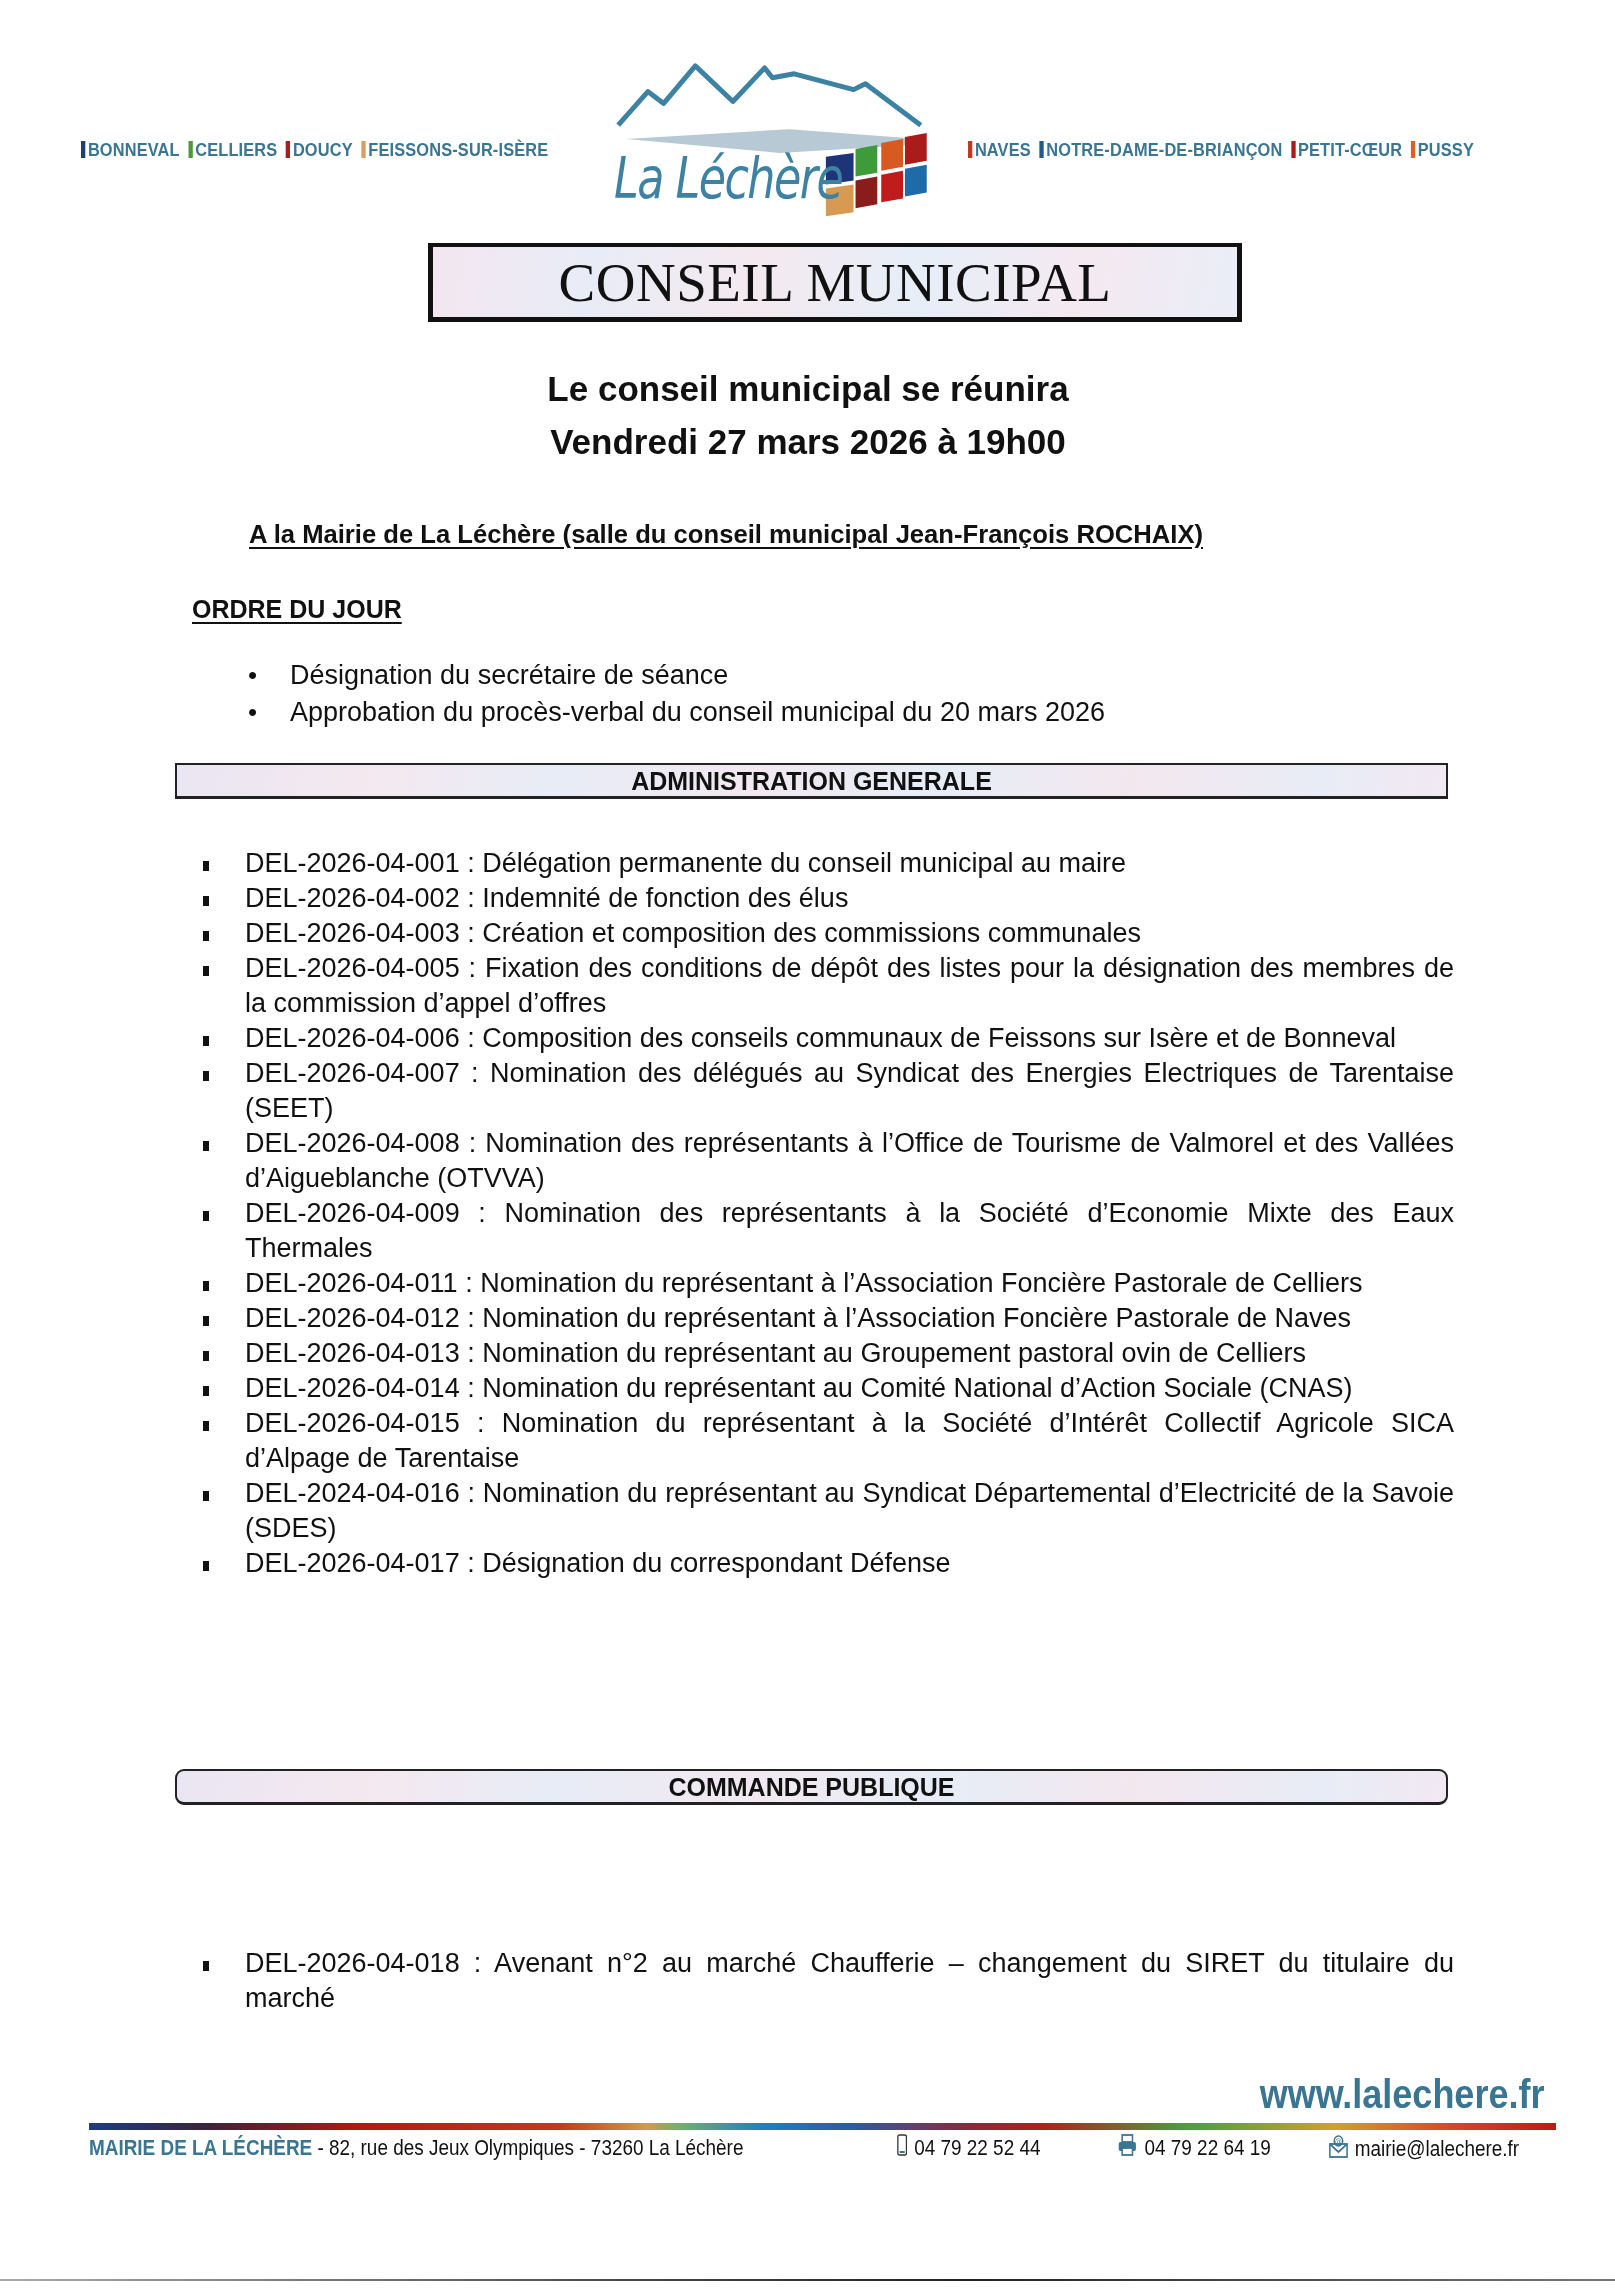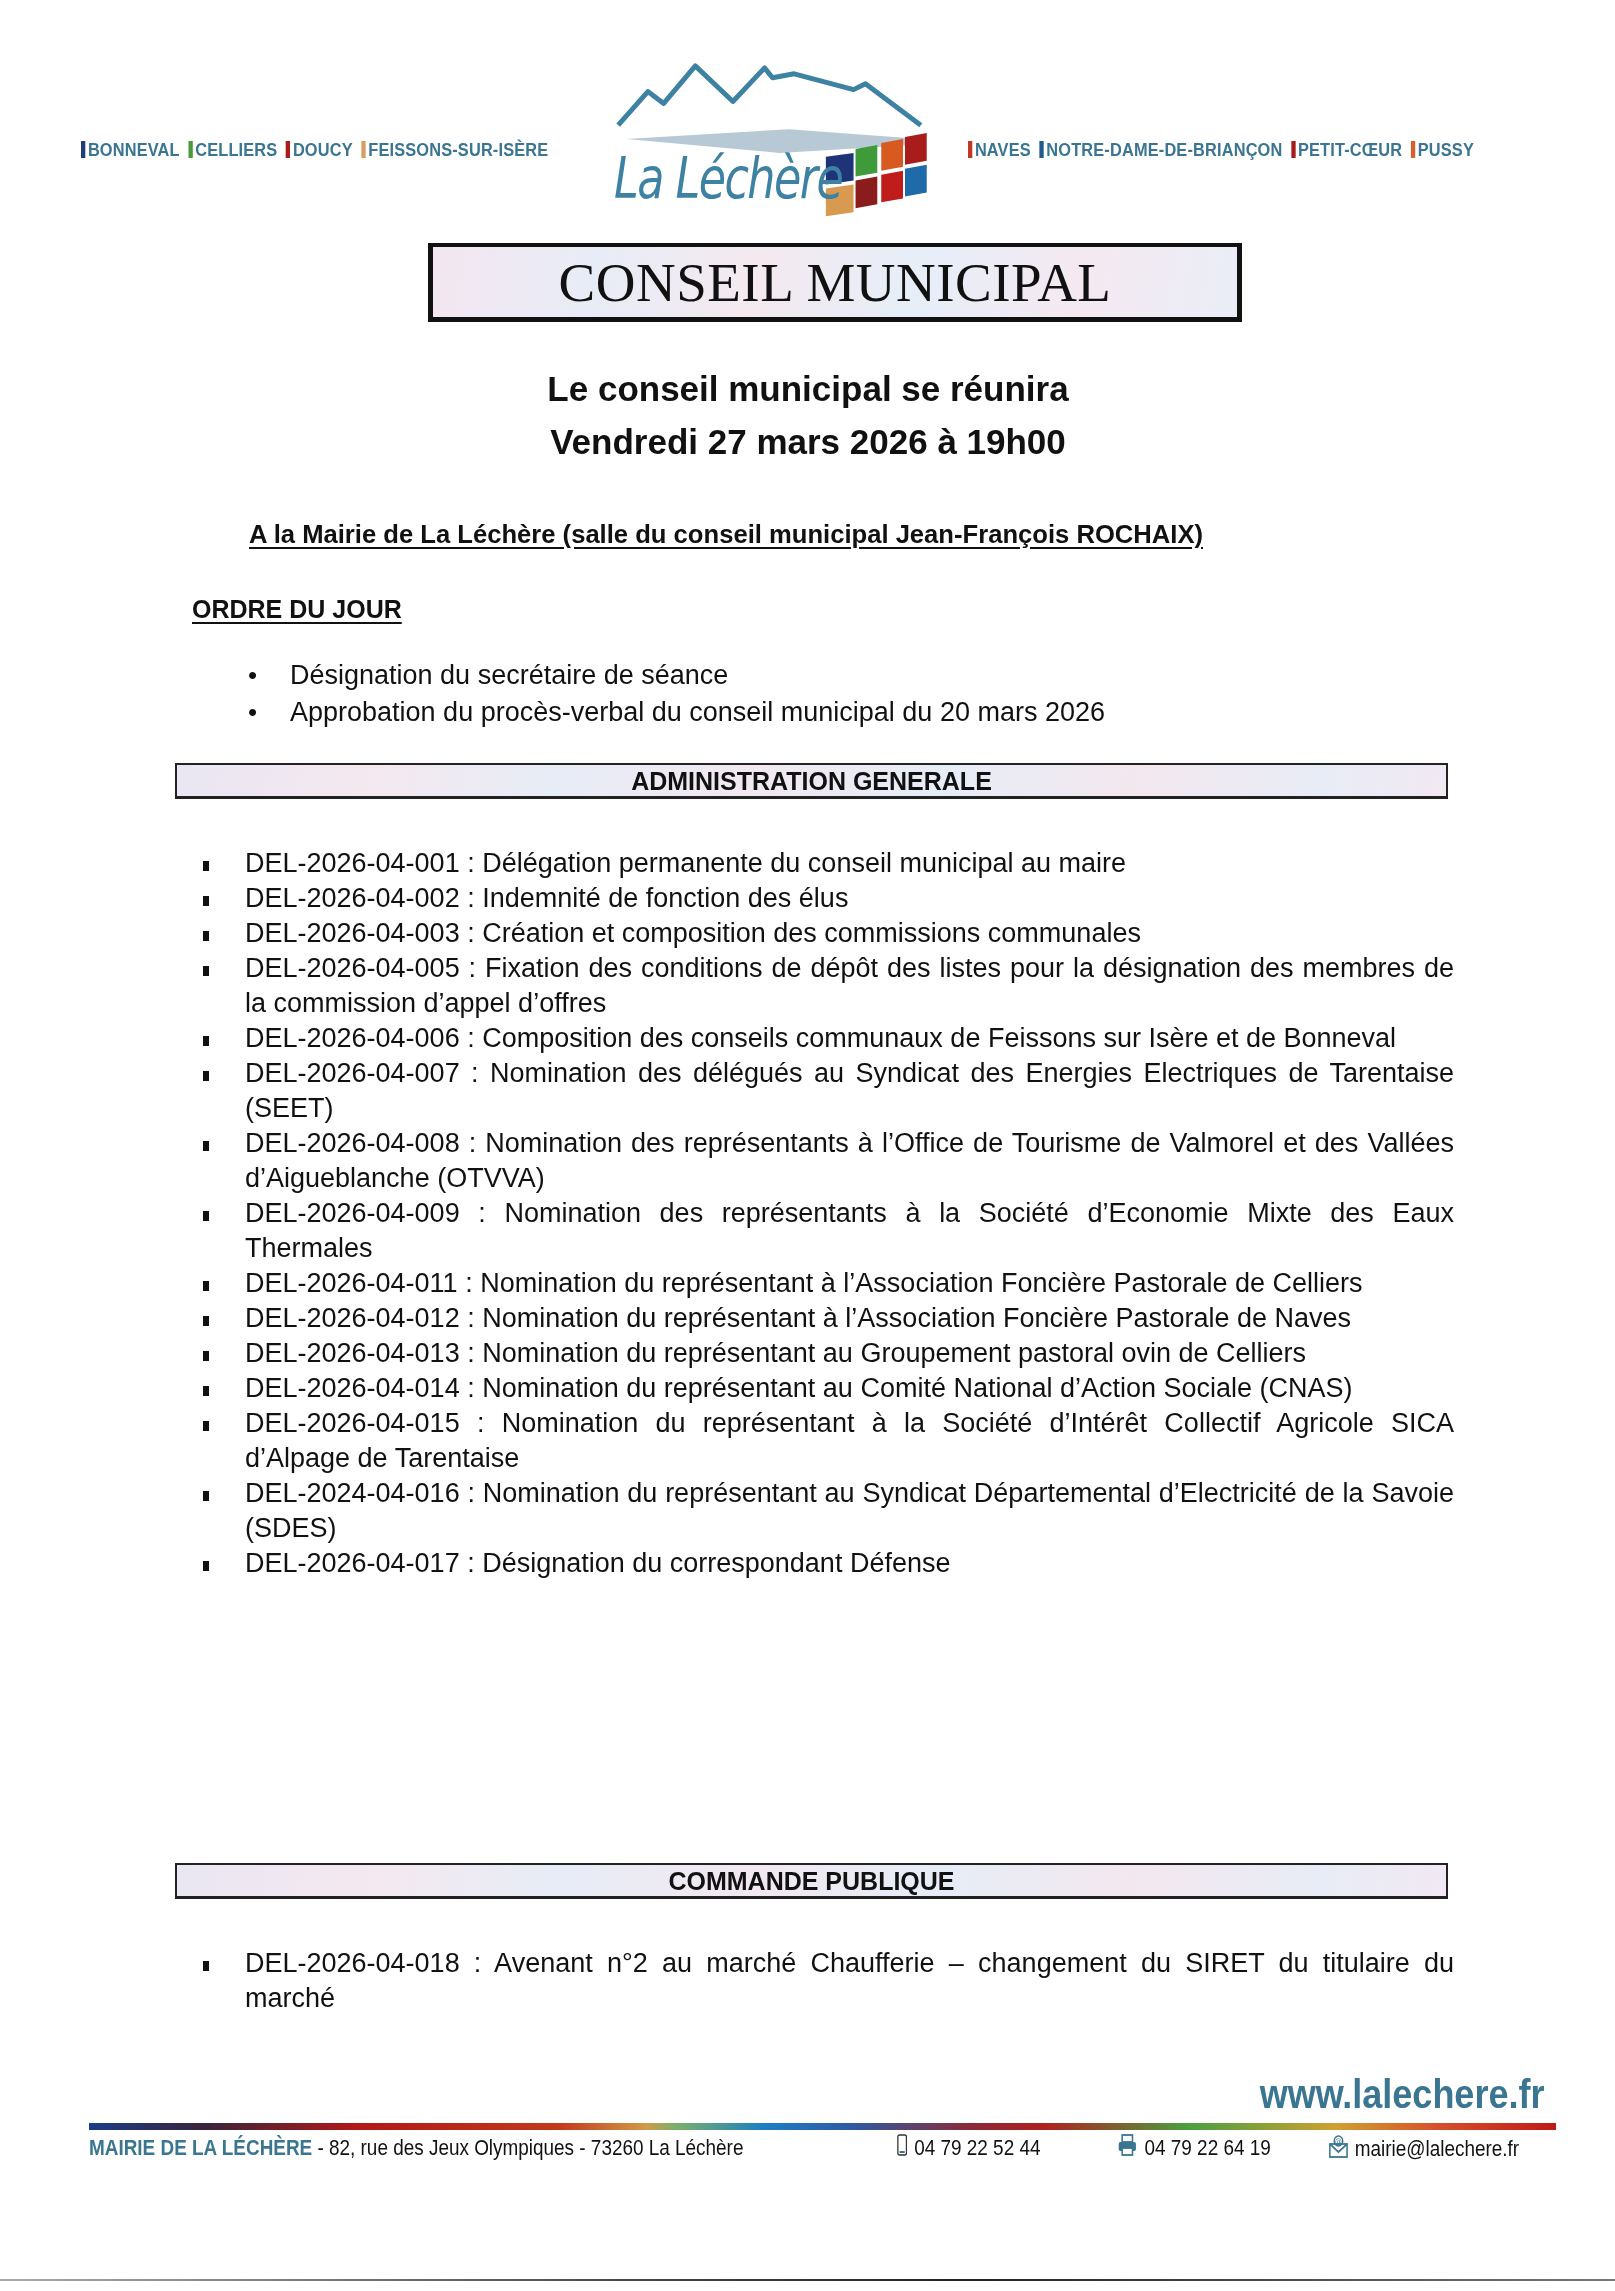--- a/index.html
+++ b/index.html
@@ -102,21 +102,21 @@
     <li>DEL-2026-04-009 : Nomination des représentants à la Société d’Economie Mixte des Eaux Thermales</li>
     <li>DEL-2026-04-011 : Nomination du représentant à l’Association Foncière Pastorale de Celliers</li>
     <li>DEL-2026-04-012 : Nomination du représentant à l’Association Foncière Pastorale de Naves</li>
     <li>DEL-2026-04-013 : Nomination du représentant au Groupement pastoral ovin de Celliers</li>
     <li>DEL-2026-04-014 : Nomination du représentant au Comité National d’Action Sociale (CNAS)</li>
     <li>DEL-2026-04-015 : Nomination du représentant à la Société d’Intérêt Collectif Agricole SICA d’Alpage de Tarentaise</li>
     <li>DEL-2024-04-016 : Nomination du représentant au Syndicat Départemental d’Electricité de la Savoie (SDES)</li>
     <li>DEL-2026-04-017 : Désignation du correspondant Défense</li>
   </ul>
 
-<div class="section-box" style="top:1863px;">COMMANDE PUBLIQUE</div>
+<div class="section-box" style="top:1769px;border-radius:9px;">COMMANDE PUBLIQUE</div>
 <ul class="del-list" style="top:1934px;" id="sec1">
     <li>DEL-2026-04-018 : Avenant n°2 au marché Chaufferie – changement du SIRET du titulaire du marché</li>
   </ul>
 
 <div class="website">www.lalechere.fr</div>
 <div class="footer-bar"></div>
 <div class="footer-info addr">
   <span class="org">MAIRIE DE LA LÉCHÈRE</span><span> - 82, rue des Jeux Olympiques - 73260 La Léchère</span>
 </div>
 <div class="contact phone">

